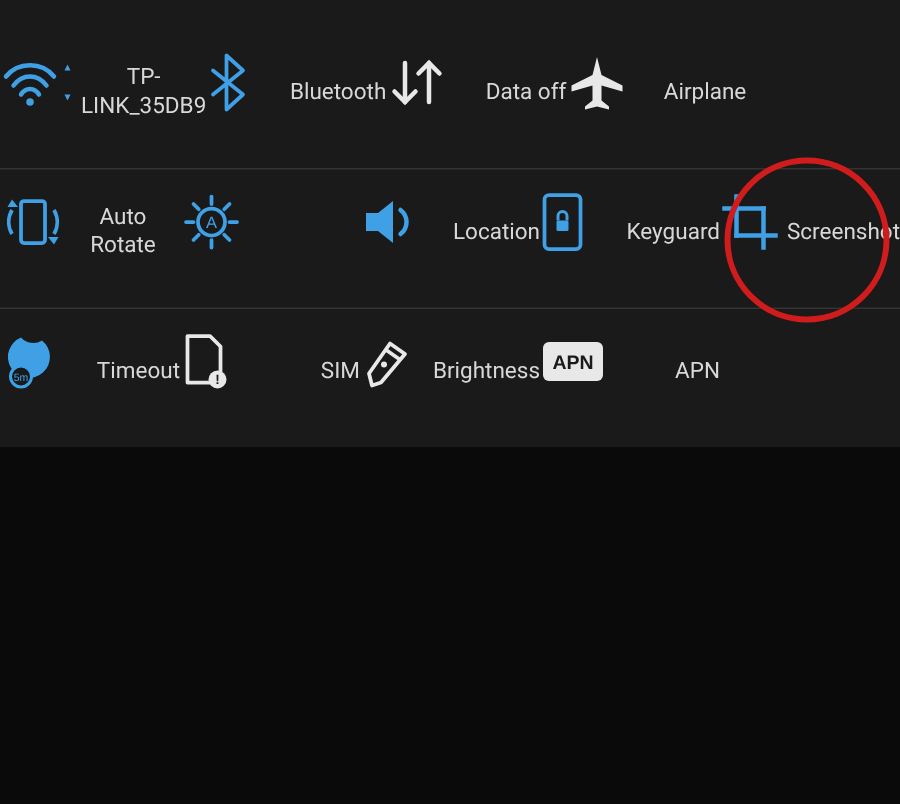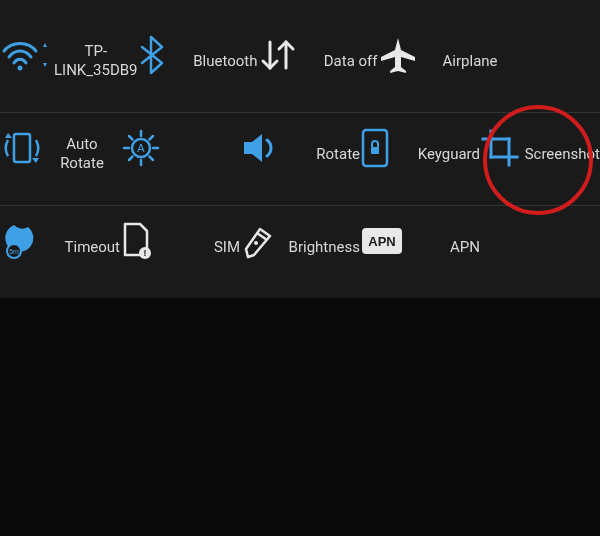--- a/index.html
+++ b/index.html
@@ -149,21 +149,21 @@
       </div>
     </div>
 
     <div class="tile">
       <div class="icon-wrap">
         <svg width="40" height="36" viewBox="0 0 40 36">
           <path d="M4 12 L12 12 L22 4 L22 32 L12 24 L4 24 Z" fill="#3fa0e6"></path>
           <path d="M27 10 A 10 10 0 0 1 27 26" fill="none" stroke="#3fa0e6" stroke-width="3" stroke-linecap="round"></path>
         </svg>
       </div>
-      <div class="tile-label">Rotate</div>
+      <div class="tile-label">Location</div>
     </div>
 
     <div class="tile">
       <div class="icon-wrap">
         <svg width="30" height="42" viewBox="0 0 30 42">
           <rect x="3" y="3" width="24" height="36" rx="3" fill="none" stroke="#3fa0e6" stroke-width="2.5"></rect>
           <rect x="11" y="20" width="8" height="7" rx="1" fill="#3fa0e6"></rect>
           <path d="M12 20 L12 17 A 3 3 0 0 1 18 17 L18 20" fill="none" stroke="#3fa0e6" stroke-width="2"></path>
         </svg>
       </div>

